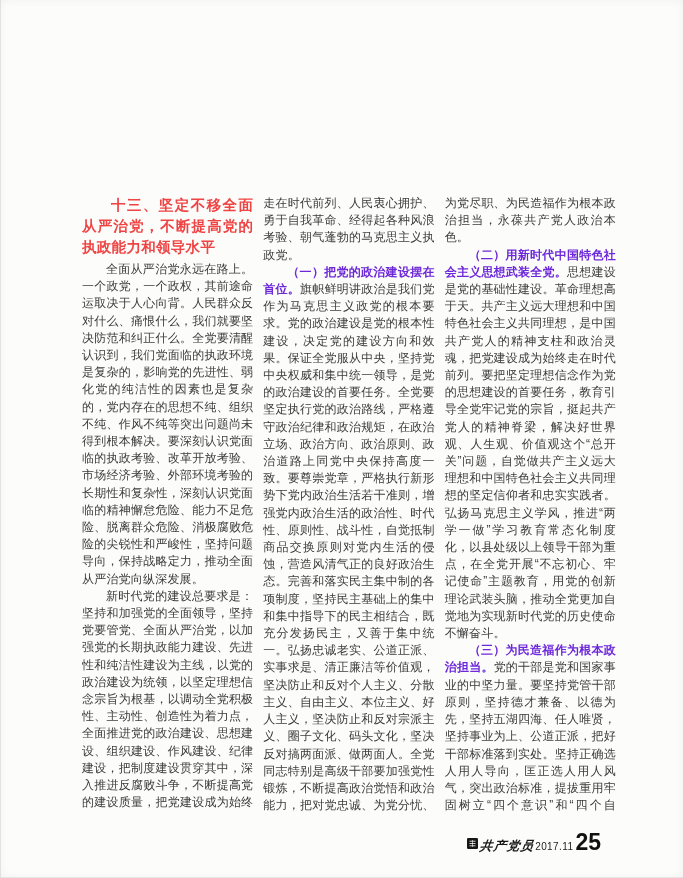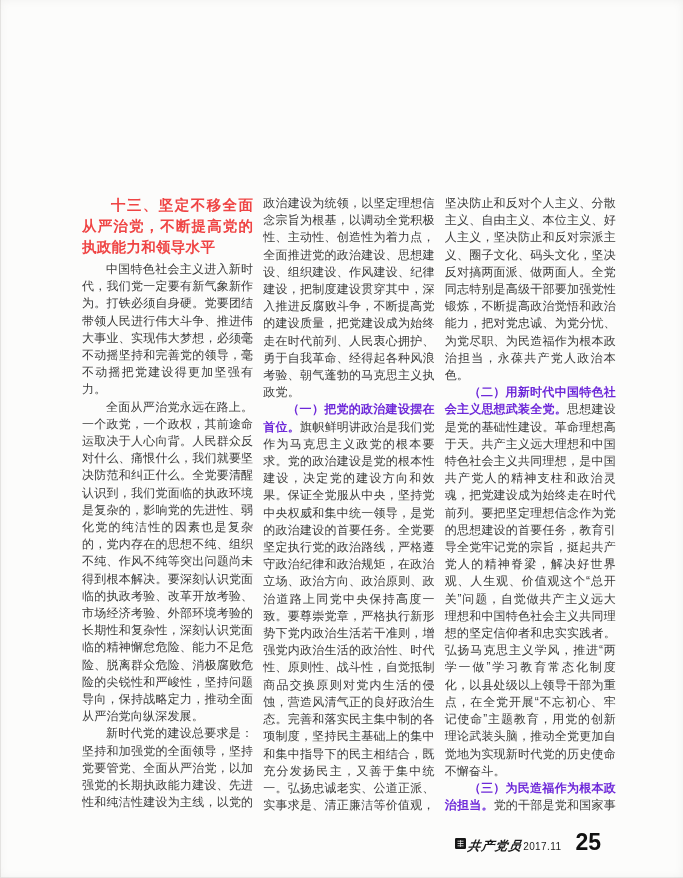--- a/index.html
+++ b/index.html
@@ -74,32 +74,31 @@
   .issue {
     font-size: 10px;
     letter-spacing: 0.4px;
     margin-left: 1px;
     color: #222;
   }
   .pageno {
     font-size: 23px;
     font-weight: bold;
     line-height: 1;
-    margin-left: 14px;
+    margin-left: 2px;
     color: #111;
     font-family: "Liberation Sans", sans-serif;
   }
 </style>
 </head>
 <body>
 
 <div class="article">
   <h2>十三、坚定不移全面从严治党，不断提高党的执政能力和领导水平</h2>
 
-  <p><span>中国特色社会主义进入新时代，我们党一定要有新气象新作为。打铁必须自身硬。党要团结带领人民进行伟大斗争、推进伟大事业、实现伟大梦想，必须毫不动摇坚持和完善党的领导，毫不动摇把党建设得更加坚强有力。</span></p>
 
   <p><span>全面从严治党永远在路上。一个政党，一个政权，其前途命运取决于人心向背。人民群众反对什么、痛恨什么，我们就要坚决防范和纠正什么。全党要清醒认识到，我们党面临的执政环境是复杂的，影响党的先进性、弱化党的纯洁性的因素也是复杂的，党内存在的思想不纯、组织不纯、作风不纯等突出问题尚未得到根本解决。要深刻认识党面临的执政考验、改革开放考验、市场经济考验、外部环境考验的长期性和复杂性，深刻认识党面临的精神懈怠危险、能力不足危险、脱离群众危险、消极腐败危险的尖锐性和严峻性，坚持问题导向，保持战略定力，推动全面从严治党向纵深发展。</span></p>
 
   <p><span>新时代党的建设总要求是：坚持和加强党的全面领导，坚持党要管党、全面从严治党，以加强党的长期执政能力建设、先进性和纯洁性建设为主线，以党的政治建设为统领，以坚定理想信念宗旨为根基，以调动全党积极性、主动性、创造性为着力点，全面推进党的政治建设、思想建设、组织建设、作风建设、纪律建设，把制度建设贯穿其中，深入推进反腐败斗争，不断提高党的建设质量，把党建设成为始终走在时代前列、人民衷心拥护、勇于自我革命、经得起各种风浪考验、朝气蓬勃的马克思主义执政党。</span></p>
 
   <p><span class="lead">（一）把党的政治建设摆在首位。</span><span>旗帜鲜明讲政治是我们党作为马克思主义政党的根本要求。党的政治建设是党的根本性建设，决定党的建设方向和效果。保证全党服从中央，坚持党中央权威和集中统一领导，是党的政治建设的首要任务。全党要坚定执行党的政治路线，严格遵守政治纪律和政治规矩，在政治立场、政治方向、政治原则、政治道路上同党中央保持高度一致。要尊崇党章，严格执行新形势下党内政治生活若干准则，增强党内政治生活的政治性、时代性、原则性、战斗性，自觉抵制商品交换原则对党内生活的侵蚀，营造风清气正的良好政治生态。完善和落实民主集中制的各项制度，坚持民主基础上的集中和集中指导下的民主相结合，既充分发扬民主，又善于集中统一。弘扬忠诚老实、公道正派、实事求是、清正廉洁等价值观，坚决防止和反对个人主义、分散主义、自由主义、本位主义、好人主义，坚决防止和反对宗派主义、圈子文化、码头文化，坚决反对搞两面派、做两面人。全党同志特别是高级干部要加强党性锻炼，不断提高政治觉悟和政治能力，把对党忠诚、为党分忧、为党尽职、为民造福作为根本政治担当，永葆共产党人政治本色。</span></p>
 
   <p><span class="lead">（二）用新时代中国特色社会主义思想武装全党。</span><span>思想建设是党的基础性建设。革命理想高于天。共产主义远大理想和中国特色社会主义共同理想，是中国共产党人的精神支柱和政治灵魂，把党建设成为始终走在时代前列。要把坚定理想信念作为党的思想建设的首要任务，教育引导全党牢记党的宗旨，挺起共产党人的精神脊梁，解决好世界观、人生观、价值观这个“总开关”问题，自觉做共产主义远大理想和中国特色社会主义共同理想的坚定信仰者和忠实实践者。弘扬马克思主义学风，推进“两学一做”学习教育常态化制度化，以县处级以上领导干部为重点，在全党开展“不忘初心、牢记使命”主题教育，用党的创新理论武装头脑，推动全党更加自觉地为实现新时代党的历史使命不懈奋斗。</span></p>
 
   <p><span class="lead">（三）为民造福作为根本政治担当。</span><span>党的干部是党和国家事业的中坚力量。要坚持党管干部原则，坚持德才兼备、以德为先，坚持五湖四海、任人唯贤，坚持事业为上、公道正派，把好干部标准落到实处。坚持正确选人用人导向，匡正选人用人风气，突出政治标准，提拔重用牢固树立“四个意识”和“四个自信”、坚决维护党中央权威、全面贯彻执行党的理论和路线方针政策、忠诚干净担当的干部，选优配强各级领导班子。注重培养专业能力、专业</span></p>

